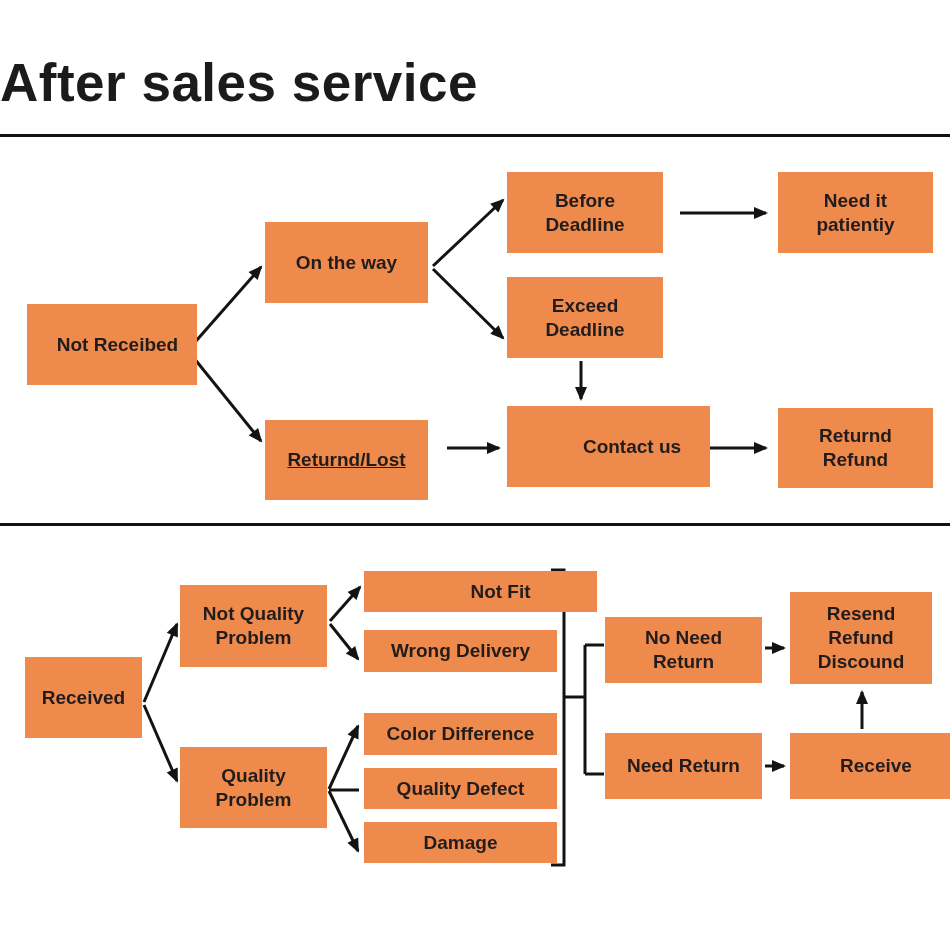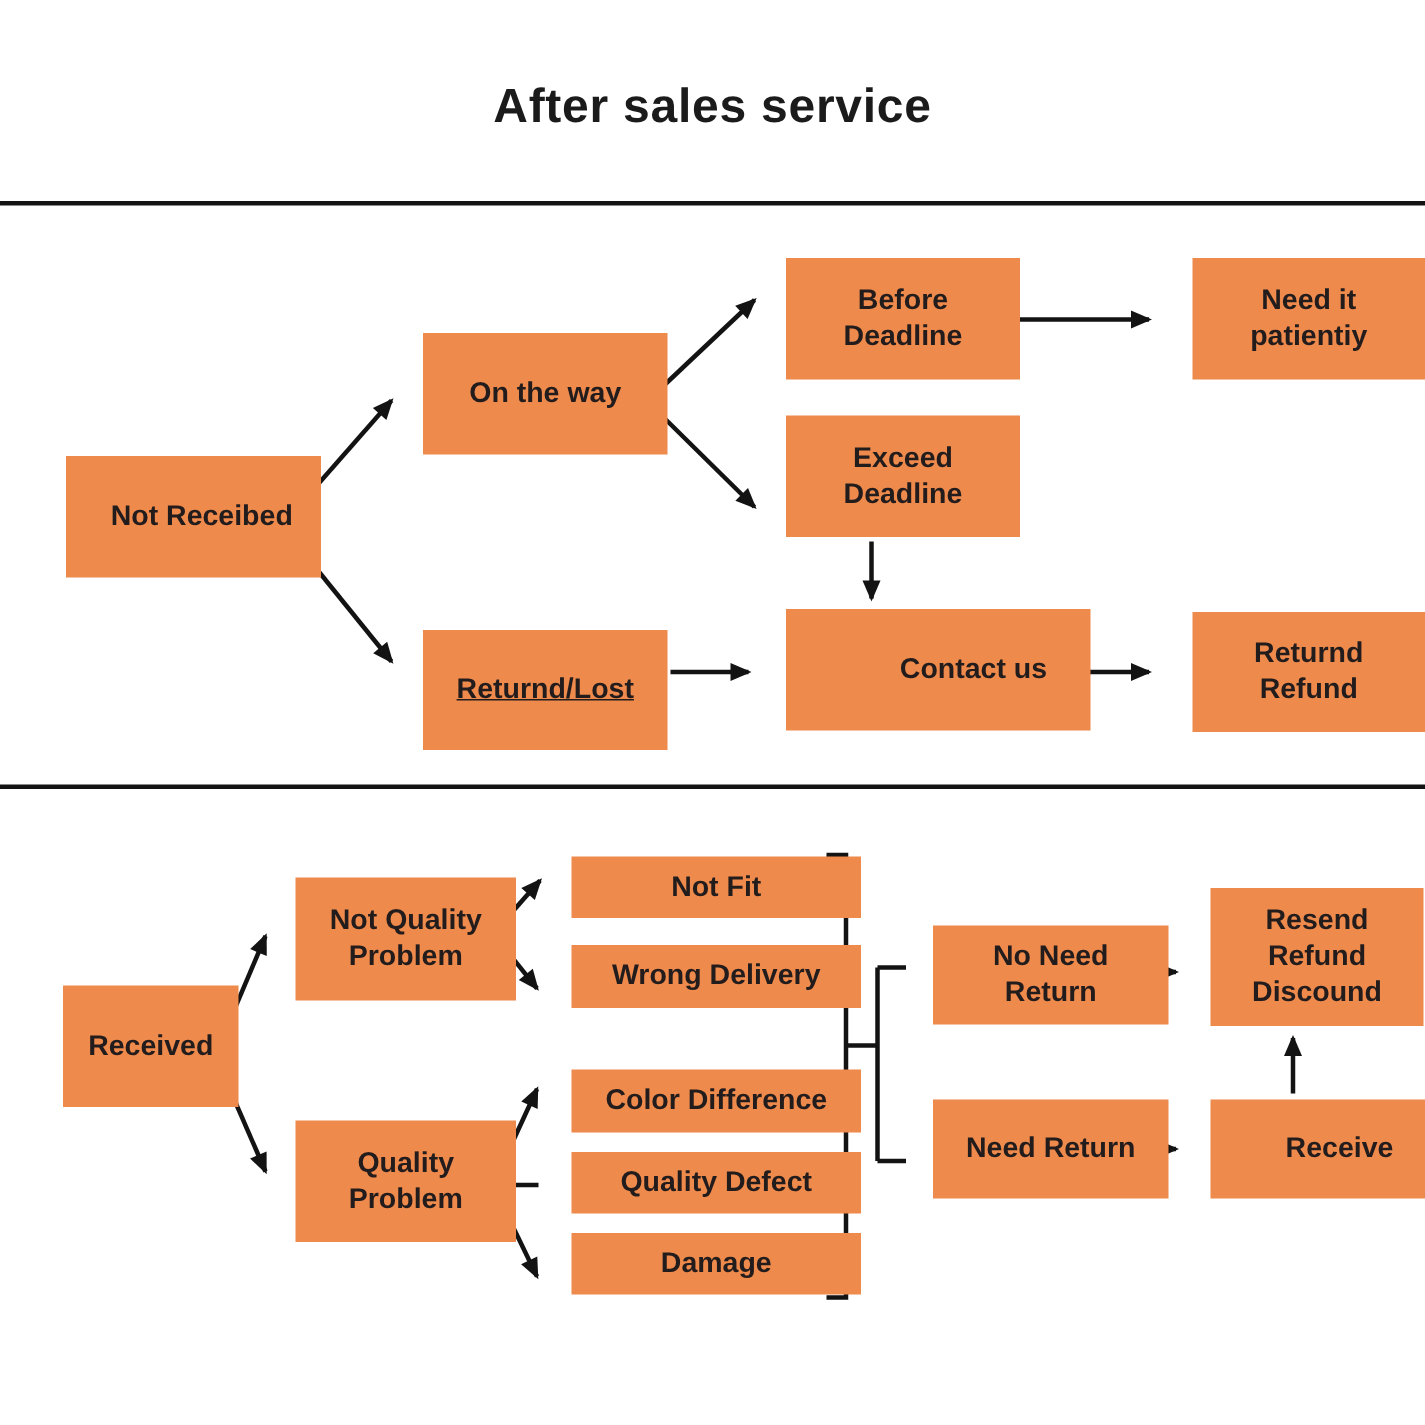--- a/index.html
+++ b/index.html
@@ -2,30 +2,30 @@
 <html style="--box: #ee8a4c; --text: #221c1d; --line: #131313; --ink: #1b1b1b;"><head>
 <meta charset="utf-8">
 <style>
   html,body{margin:0;padding:0;background:#ffffff;}
   .canvas{
     position:relative;width:950px;height:950px;background:#ffffff;overflow:hidden;
     font-family:"Liberation Sans","DejaVu Sans",sans-serif;
   }
   .title{
     position:absolute;left:0;top:52px;width:100%;margin:0;
-    text-align:center;font-size:32px;font-weight:bold;color:var(--ink,#1b1b1b);
+    text-align:left;font-size:53px;font-weight:bold;color:var(--ink,#1b1b1b);
     letter-spacing:0.5px;
   }
   .sep{position:absolute;left:0;width:950px;height:3px;background:var(--line,#1c1c1c);}
   .sep1{top:134px;}
   .sep2{top:523px;}
   .node{
     position:absolute;background:var(--box,#ee8a4c);color:var(--text,#221c1d);
     display:flex;align-items:center;justify-content:center;text-align:center;
-    font-weight:bold;font-size:19px;line-height:1.25;white-space:pre-line;margin-left:17px;
+    font-weight:bold;font-size:19px;line-height:1.25;white-space:pre-line;
   }
   svg.edges{position:absolute;left:0;top:0;width:950px;height:950px;}
   .edge{stroke:var(--line,#000);stroke-width:3;fill:none;}
   #ah path{fill:var(--line,#000);}
 </style>
 </head>
 <body>
 
 <div class="canvas">
 
@@ -78,21 +78,21 @@
   <div class="node" style="left:265px;top:420px;width:163px;height:80px;text-decoration:underline;">Returnd/Lost</div>
   <div class="node" style="left:507px;top:406px;width:156px;height:81px;padding-left:47px;">Contact us</div>
   <div class="node" style="left:778px;top:408px;width:155px;height:80px;">Returnd
 Refund</div>
 
   <div class="node" style="left:25px;top:657px;width:117px;height:81px;">Received</div>
   <div class="node" style="left:180px;top:585px;width:147px;height:82px;">Not Quality
 Problem</div>
   <div class="node" style="left:180px;top:747px;width:147px;height:81px;">Quality
 Problem</div>
-  <div class="node" style="left:364px;top:571px;width:193px;height:41px;">Not Fit</div>
+  <div class="node" style="left:364px;top:571px;width:193px;height:41px;padding-left:40px;">Not Fit</div>
   <div class="node" style="left:364px;top:630px;width:193px;height:42px;">Wrong Delivery</div>
   <div class="node" style="left:364px;top:713px;width:193px;height:42px;">Color Difference</div>
   <div class="node" style="left:364px;top:768px;width:193px;height:41px;">Quality Defect</div>
   <div class="node" style="left:364px;top:822px;width:193px;height:41px;">Damage</div>
   <div class="node" style="left:605px;top:617px;width:157px;height:66px;">No Need
 Return</div>
   <div class="node" style="left:605px;top:733px;width:157px;height:66px;">Need Return</div>
   <div class="node" style="left:790px;top:592px;width:142px;height:92px;">Resend
 Refund
 Discound</div>

